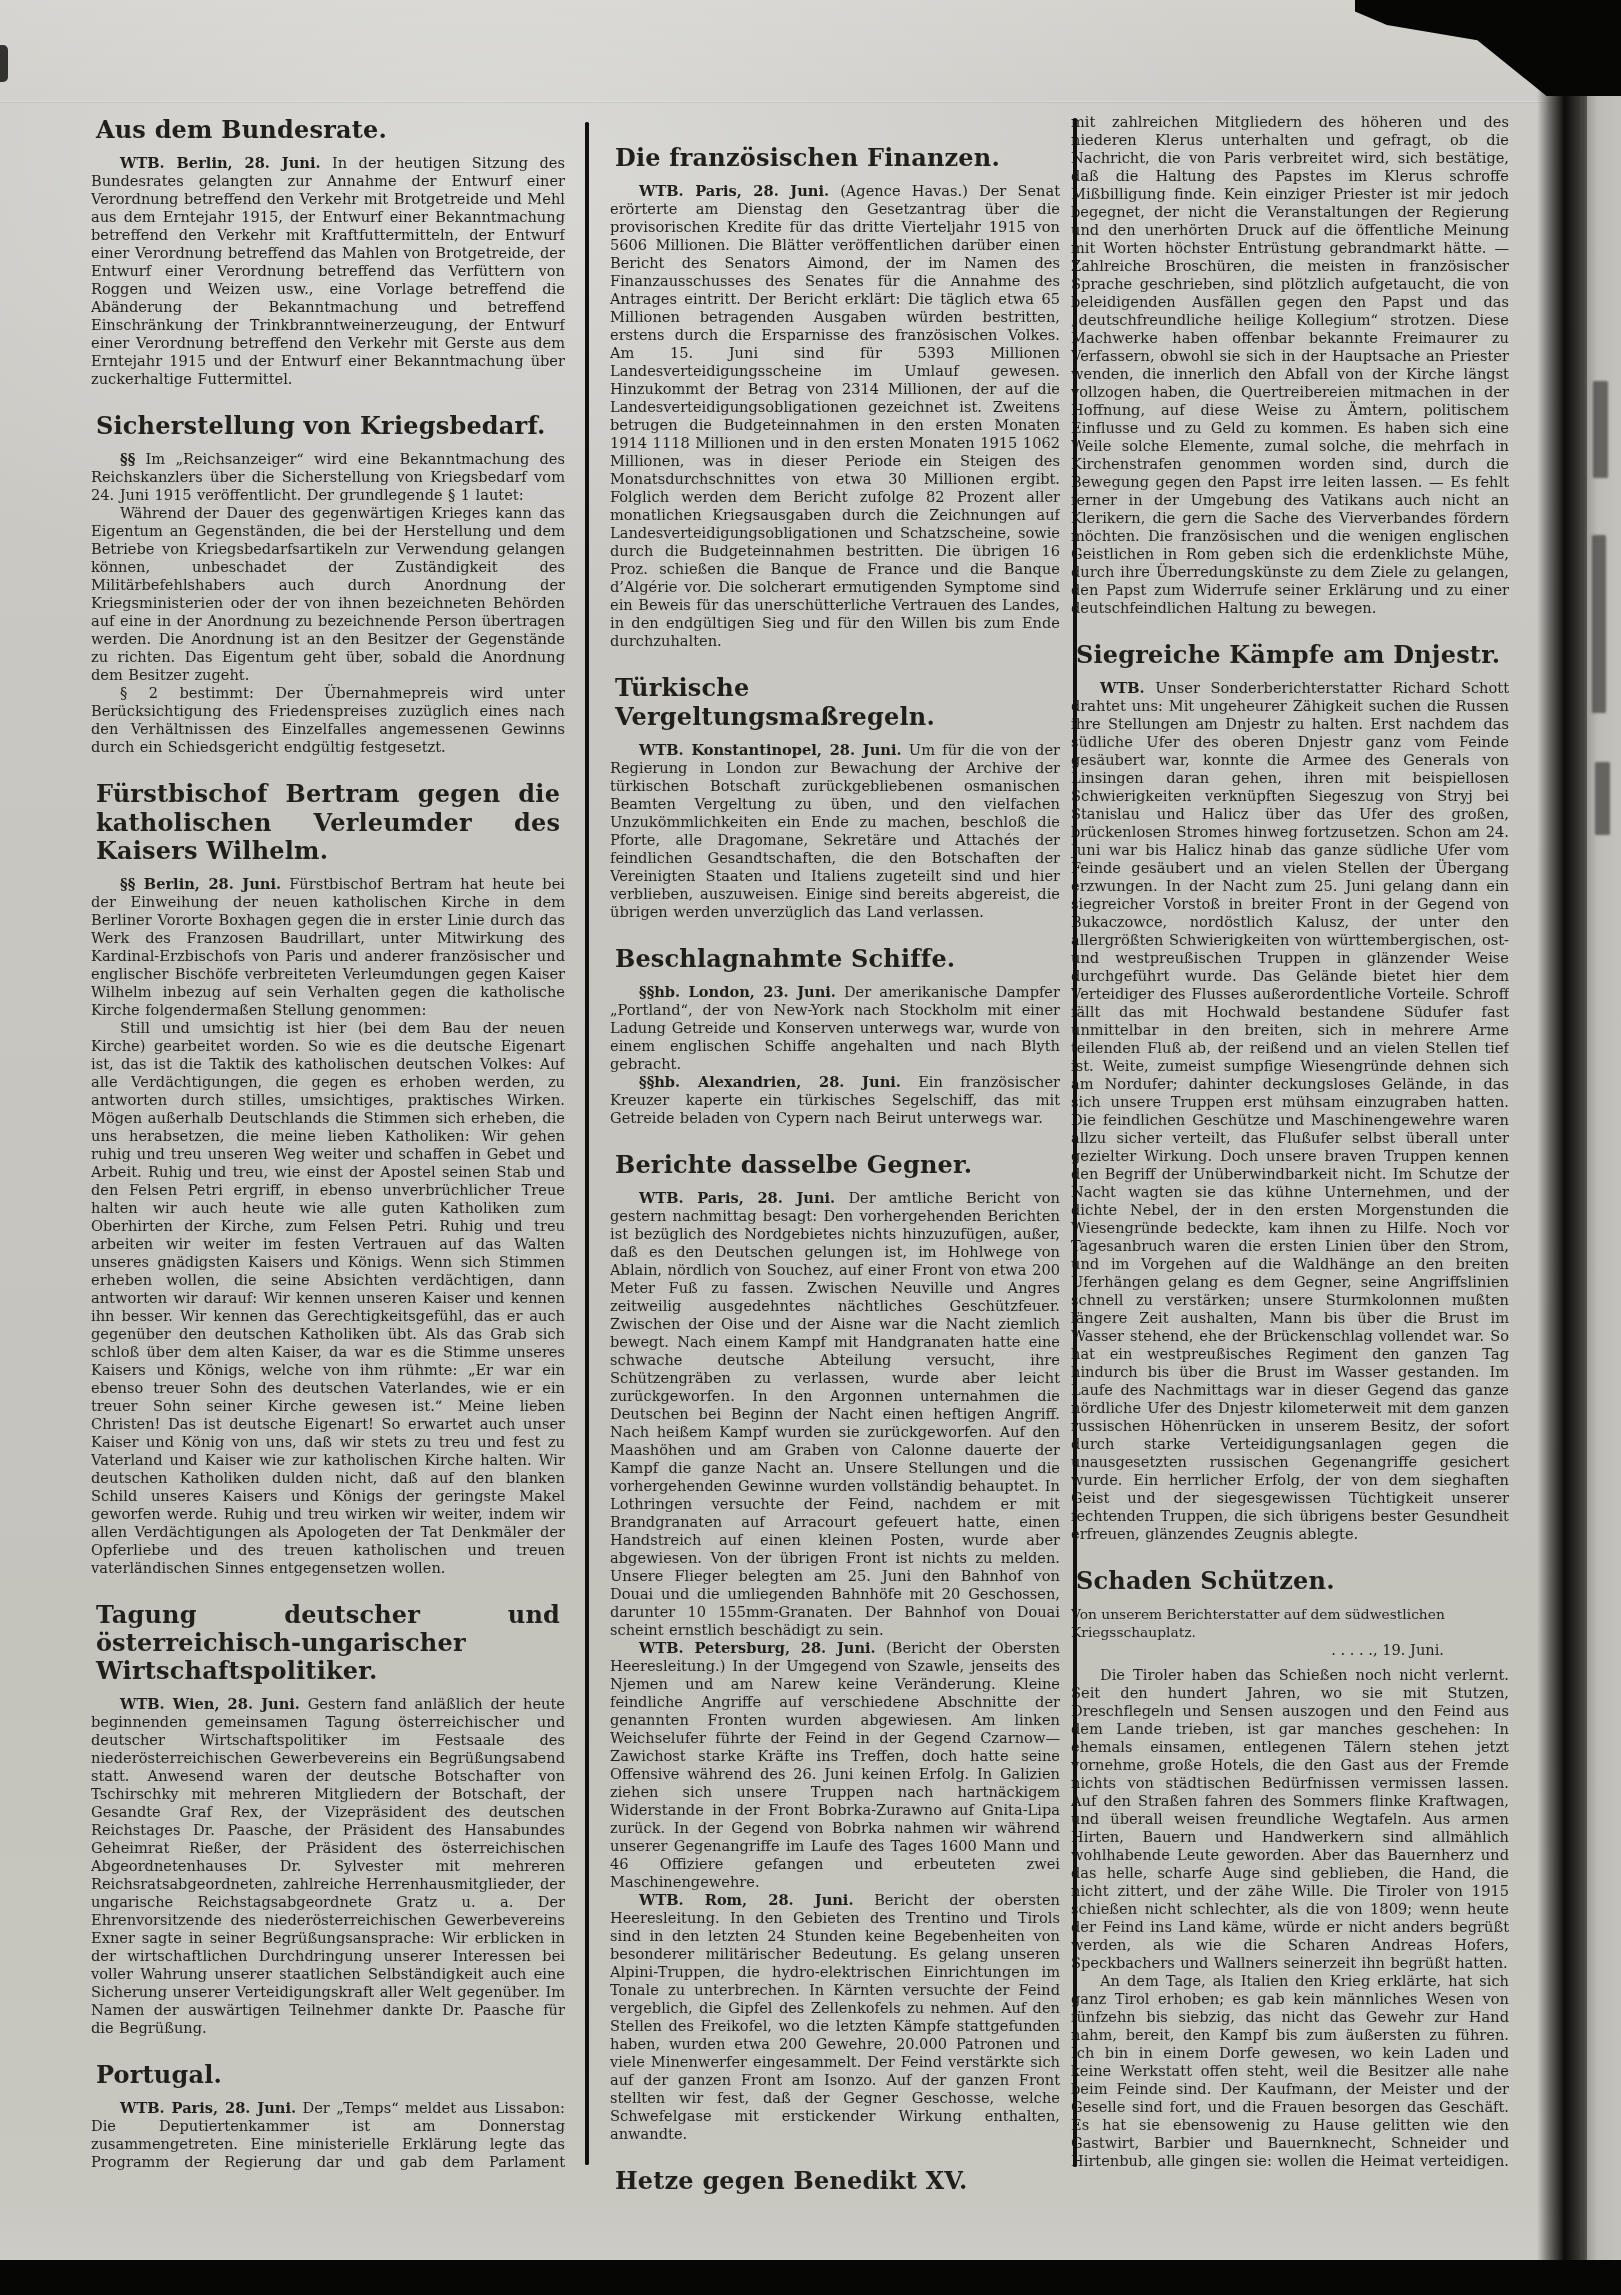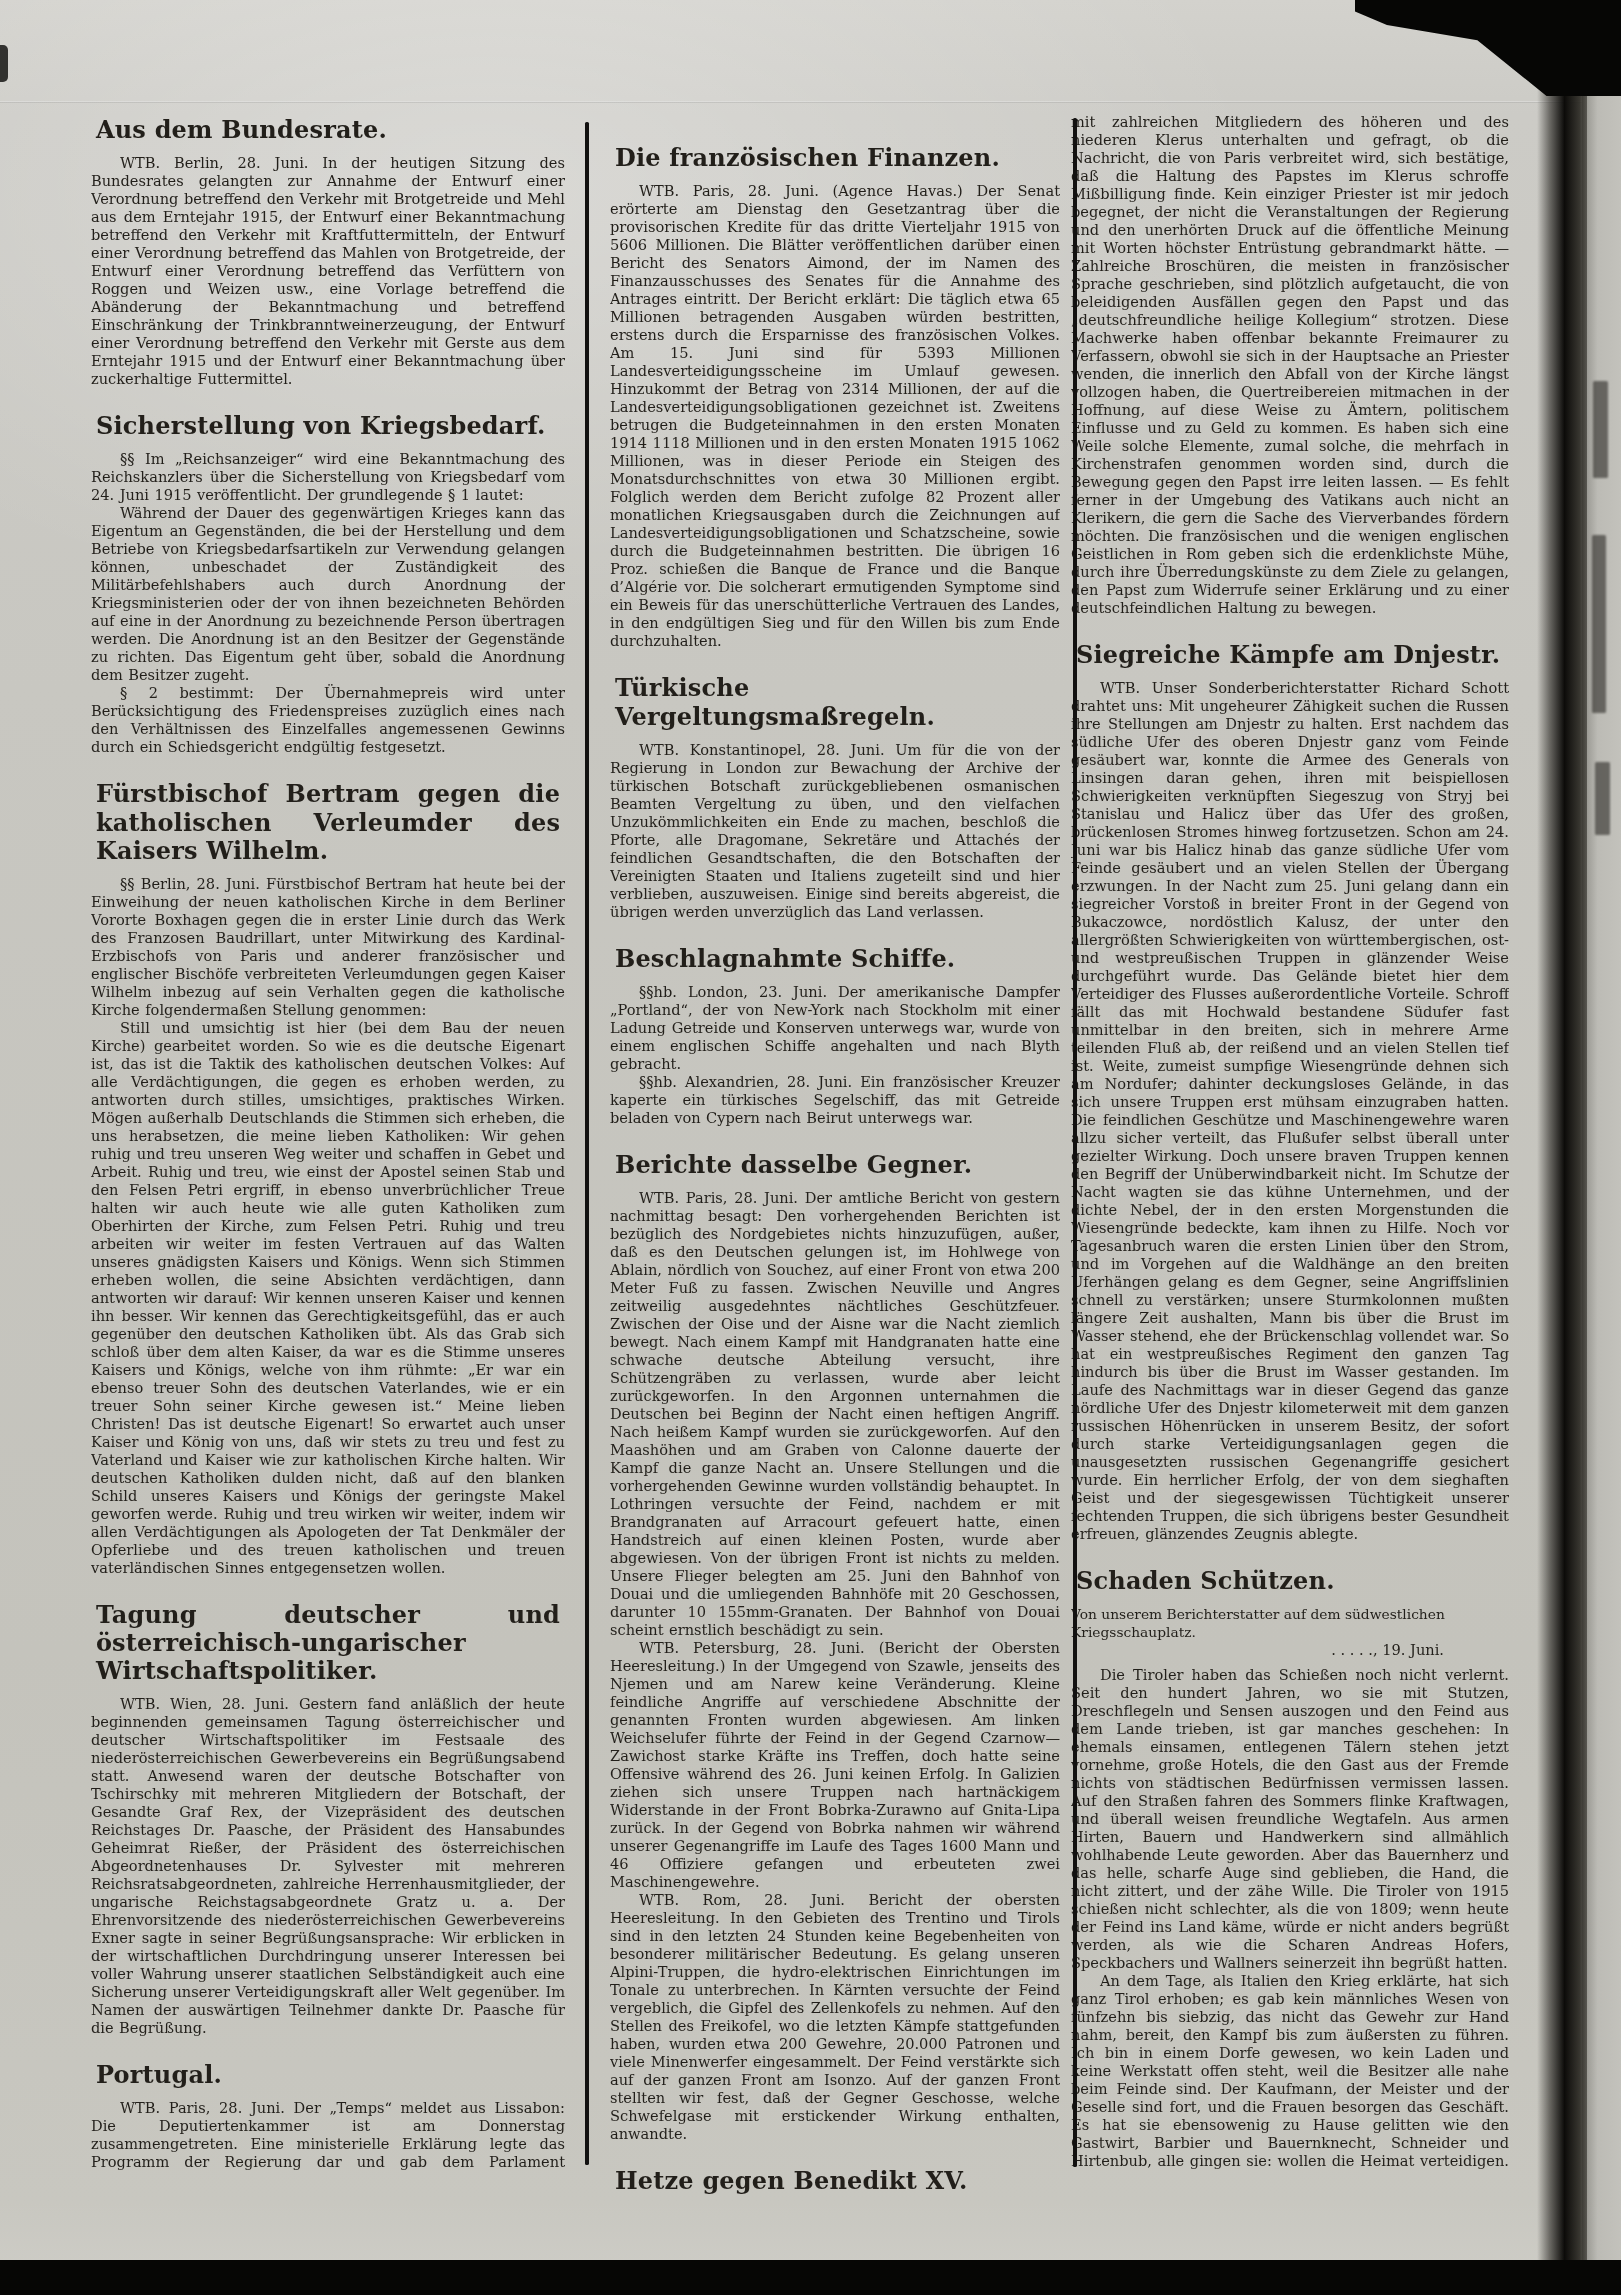--- a/index.html
+++ b/index.html
@@ -19,21 +19,21 @@
   .col-right{left:1071px;width:438px;}
   .rule{position:absolute;width:4px;background:var(--rule,#121110);border-radius:1.6px;}
   .rule-1{left:585px;top:122px;height:2043px;}
   .rule-2{left:1073px;top:118px;height:2049px;}
   .headline{
     font-size:24px;font-weight:bold;line-height:1.18;
     margin:24px 4.9px 9.7px;letter-spacing:0.2px;
   }
   .article:first-child .headline{margin-top:3.2px;}
   .para{margin:0;text-indent:29px;font-size:14.6px;line-height:18px;word-spacing:0.8px;}
-  .para .lead{font-weight:normal;}
+  .para .lead{font-weight:bold;}
   .noindent{text-indent:0;}
   .byline{font-size:13.8px;line-height:18px;margin:5px 0 0;text-align:left;text-indent:0;}
   .dateline{font-size:14.6px;line-height:18px;text-align:right;padding-right:65px;margin:0 0 6.5px;}
   .gutter{position:absolute;left:1537px;top:0;width:50px;height:2295px;z-index:4;
     background:linear-gradient(90deg,rgba(25,23,20,0),rgba(30,28,24,.55) 25%,#0c0b09 55%,rgba(40,38,32,.9) 85%,rgba(60,58,52,.7));}
   .next-page{position:absolute;left:1582px;top:0;width:39px;height:2295px;z-index:3;
     background:linear-gradient(90deg,#8d8c86,#bcbbb5 40%,#c3c2bc);}
   .frag{position:absolute;width:14.6px;background:rgba(30,28,24,.55);border-radius:1.6px;filter:blur(0.8px);}
   .top-wedge{position:absolute;left:1355px;top:0;width:266px;height:96px;z-index:5;background:var(--scan,#060605);
     clip-path:polygon(0 0,100% 0,100% 100%,72% 100%,46% 42%,12% 26%,0 12%);}

